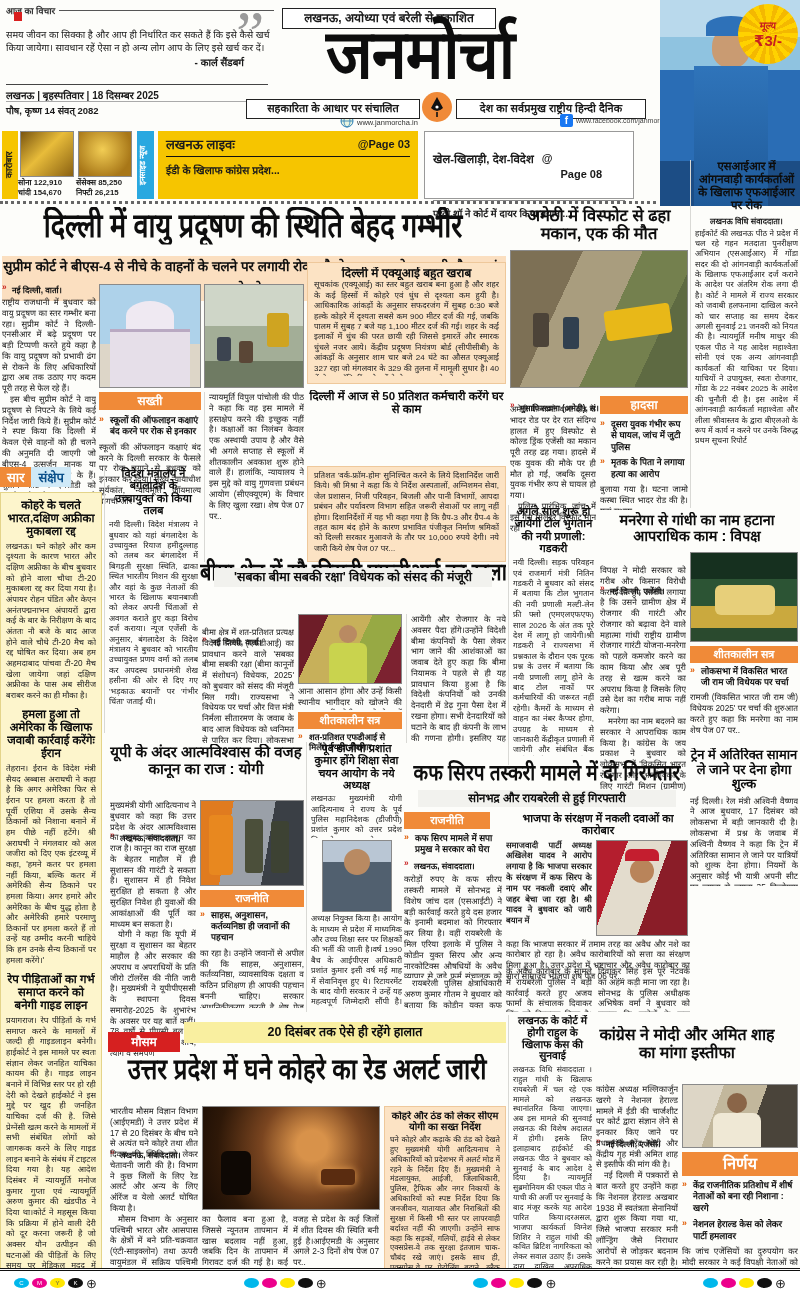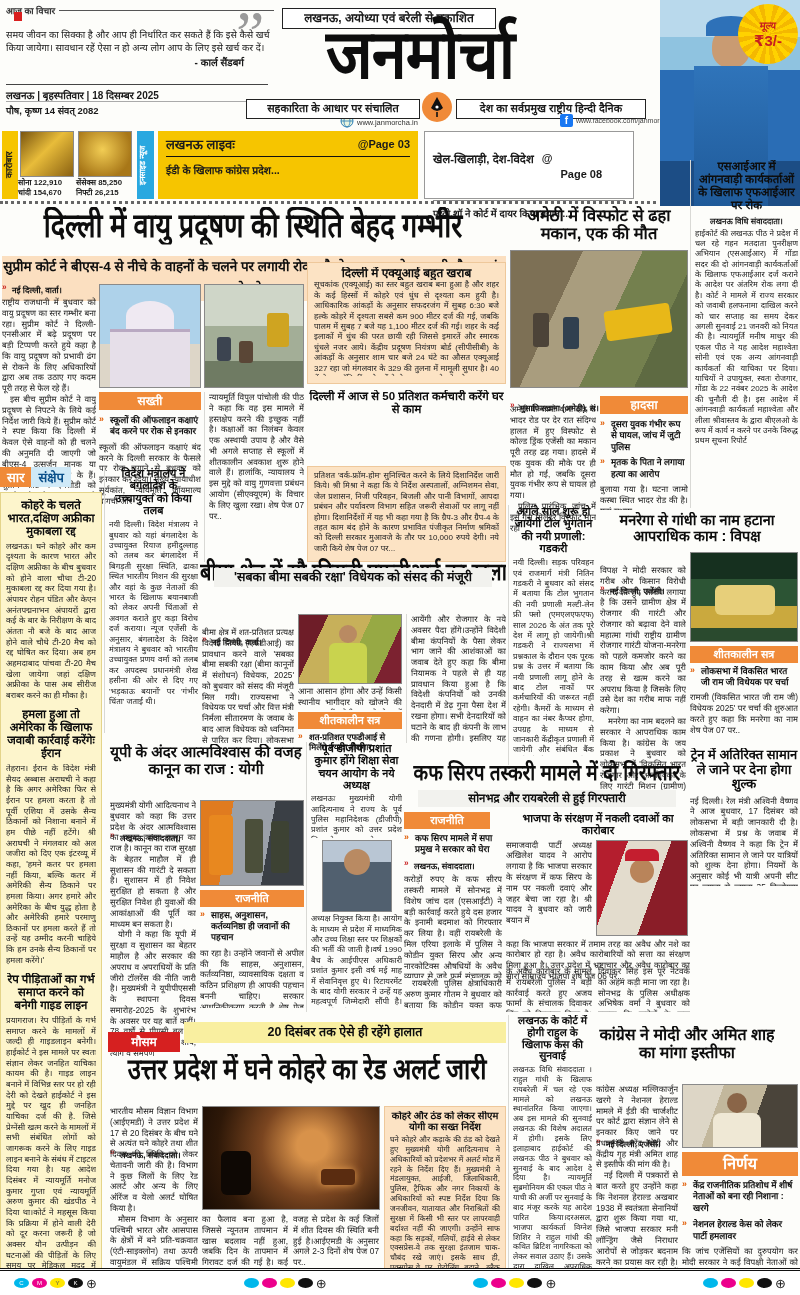--- a/index.html
+++ b/index.html
@@ -263,21 +263,21 @@
   <div class="ab" style="left:404px;top:812px;width:98px;">
     <div class="tag" style="font-size:11px;width:86px;">राजनीति</div>
     <div class="blt" style="margin-top:4px;">कफ सिरप मामले में सपा प्रमुख ने सरकार को घेरा</div>
     <div class="byl" style="margin-top:5px;">लखनऊ, संवाददाता।</div>
     <div class="bt" style="margin-top:3px;height:104px;">करोड़ों रुपए के कफ सीरप तस्करी मामले में सोनभद्र में विशेष जांच दल (एसआईटी) ने बड़ी कार्रवाई करते हुये दस हजार के इनामी बदमाश को गिरफ्तार कर लिया है। वहीं रायबरेली के मिल एरिया इलाके में पुलिस ने कोडीन युक्त सिरप और अन्य नारकोटिक्स औषधियों के अवैध व्यापार से जुड़े फर्म संचालक को गिरफ्तार किया है।</div>
     <div class="bt" style="text-indent:8px;height:30px;">रायबरेली पुलिस क्षेत्राधिकारी अरुण कुमार गौतम ने बुधवार को बताया कि कोडीन युक्त कफ सिरप</div>
   </div>
   <div class="ab" style="left:506px;top:812px;width:184px;">
     <div class="hd" style="font-size:11px;">भाजपा के संरक्षण में नकली दवाओं का कारोबार</div>
     <div style="display:flex;gap:4px;margin-top:3px;">
-      <div class="bt" style="width:86px;height:96px;">समाजवादी पार्टी अध्यक्ष अखिलेश यादव ने आरोप लगाया है कि भाजपा सरकार के संरक्षण में कफ सिरप के नाम पर नकली दवाएं और जहर बेचा जा रहा है। श्री यादव ने बुधवार को जारी बयान में</div>
+      <div class="bt" style="width:86px;height:96px;font-weight:bold;">समाजवादी पार्टी अध्यक्ष अखिलेश यादव ने आरोप लगाया है कि भाजपा सरकार के संरक्षण में कफ सिरप के नाम पर नकली दवाएं और जहर बेचा जा रहा है। श्री यादव ने बुधवार को जारी बयान में</div>
       <div class="photo" style="width:92px;height:96px;background:linear-gradient(110deg,#b41e2e 0 25%,#e3dccd 25% 60%,#8a1d28 60%);">
         <div style="width:24px;height:24px;background:#b9845a;border-radius:50%;margin:18px auto 0;"></div>
         <div style="width:34px;height:12px;background:#c41e2f;border-radius:6px 6px 0 0;margin:-34px auto 0;"></div>
       </div>
     </div>
     <div class="bt" style="margin-top:3px;height:40px;">कहा कि भाजपा सरकार में तमाम तरह का अवैध और नशे का कारोबार हो रहा है। अवैध कारोबारियों को सत्ता का संरक्षण मिला हुआ है। उत्तर प्रदेश में भ्रष्टाचार और अवैध कारोबार का सारा साम्राज्य भाजपा शेष पेज 06 पर...</div>
   </div>
   <div class="ab bt" style="left:506px;top:966px;width:86px;height:46px;">के अवैध कारोबार के मामले में रायबरेली पुलिस ने बड़ी कार्रवाई करते हुए अजय फार्मा के संचालक दिवाकर सिंह को गिरफ्तार किया है। यह कार्रवाई थाना मिल एरिया पुलिस द्वारा की गई है। पुलिस के अनुसार</div>
   <div class="ab bt" style="left:598px;top:966px;width:92px;height:46px;">दिवाकर सिंह इस पूरे नेटवर्क का अहम कड़ी माना जा रहा है। सोनभद्र के पुलिस अधीक्षक अभिषेक वर्मा ने बुधवार को बताया कि करोड़ों के कफ सिरप तस्करी मामले में वाराणसी के शेष पेज 07 पर..</div>
 

